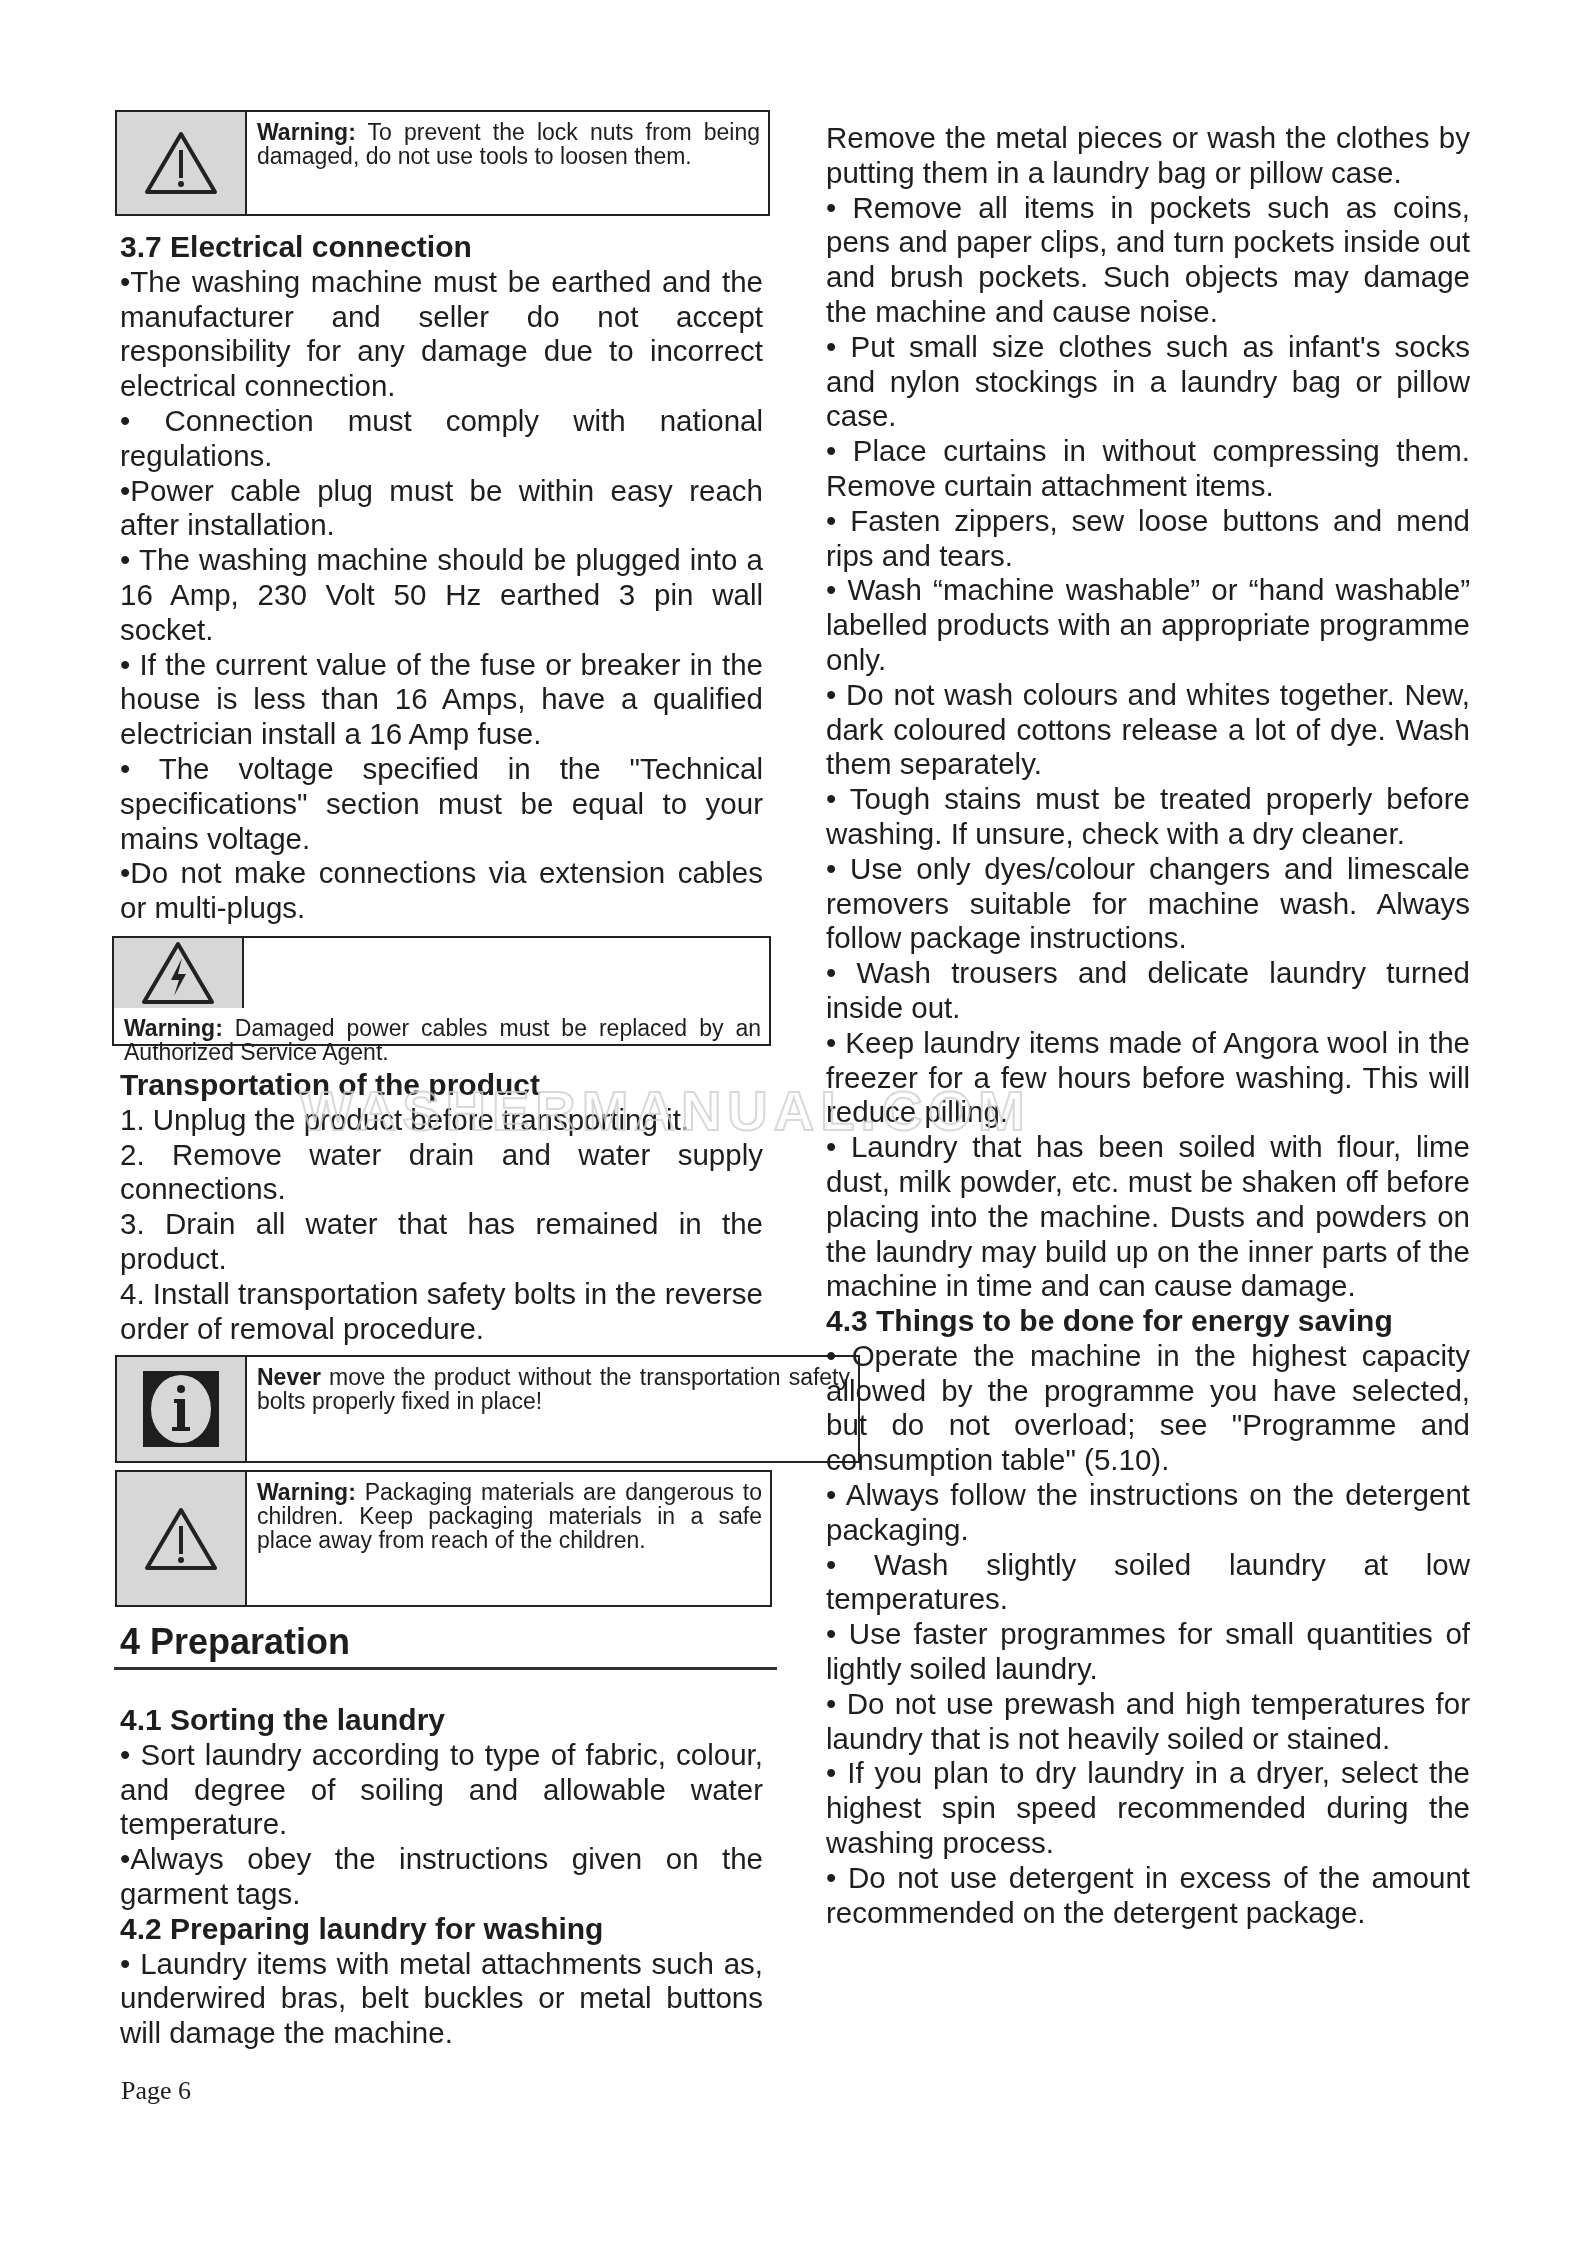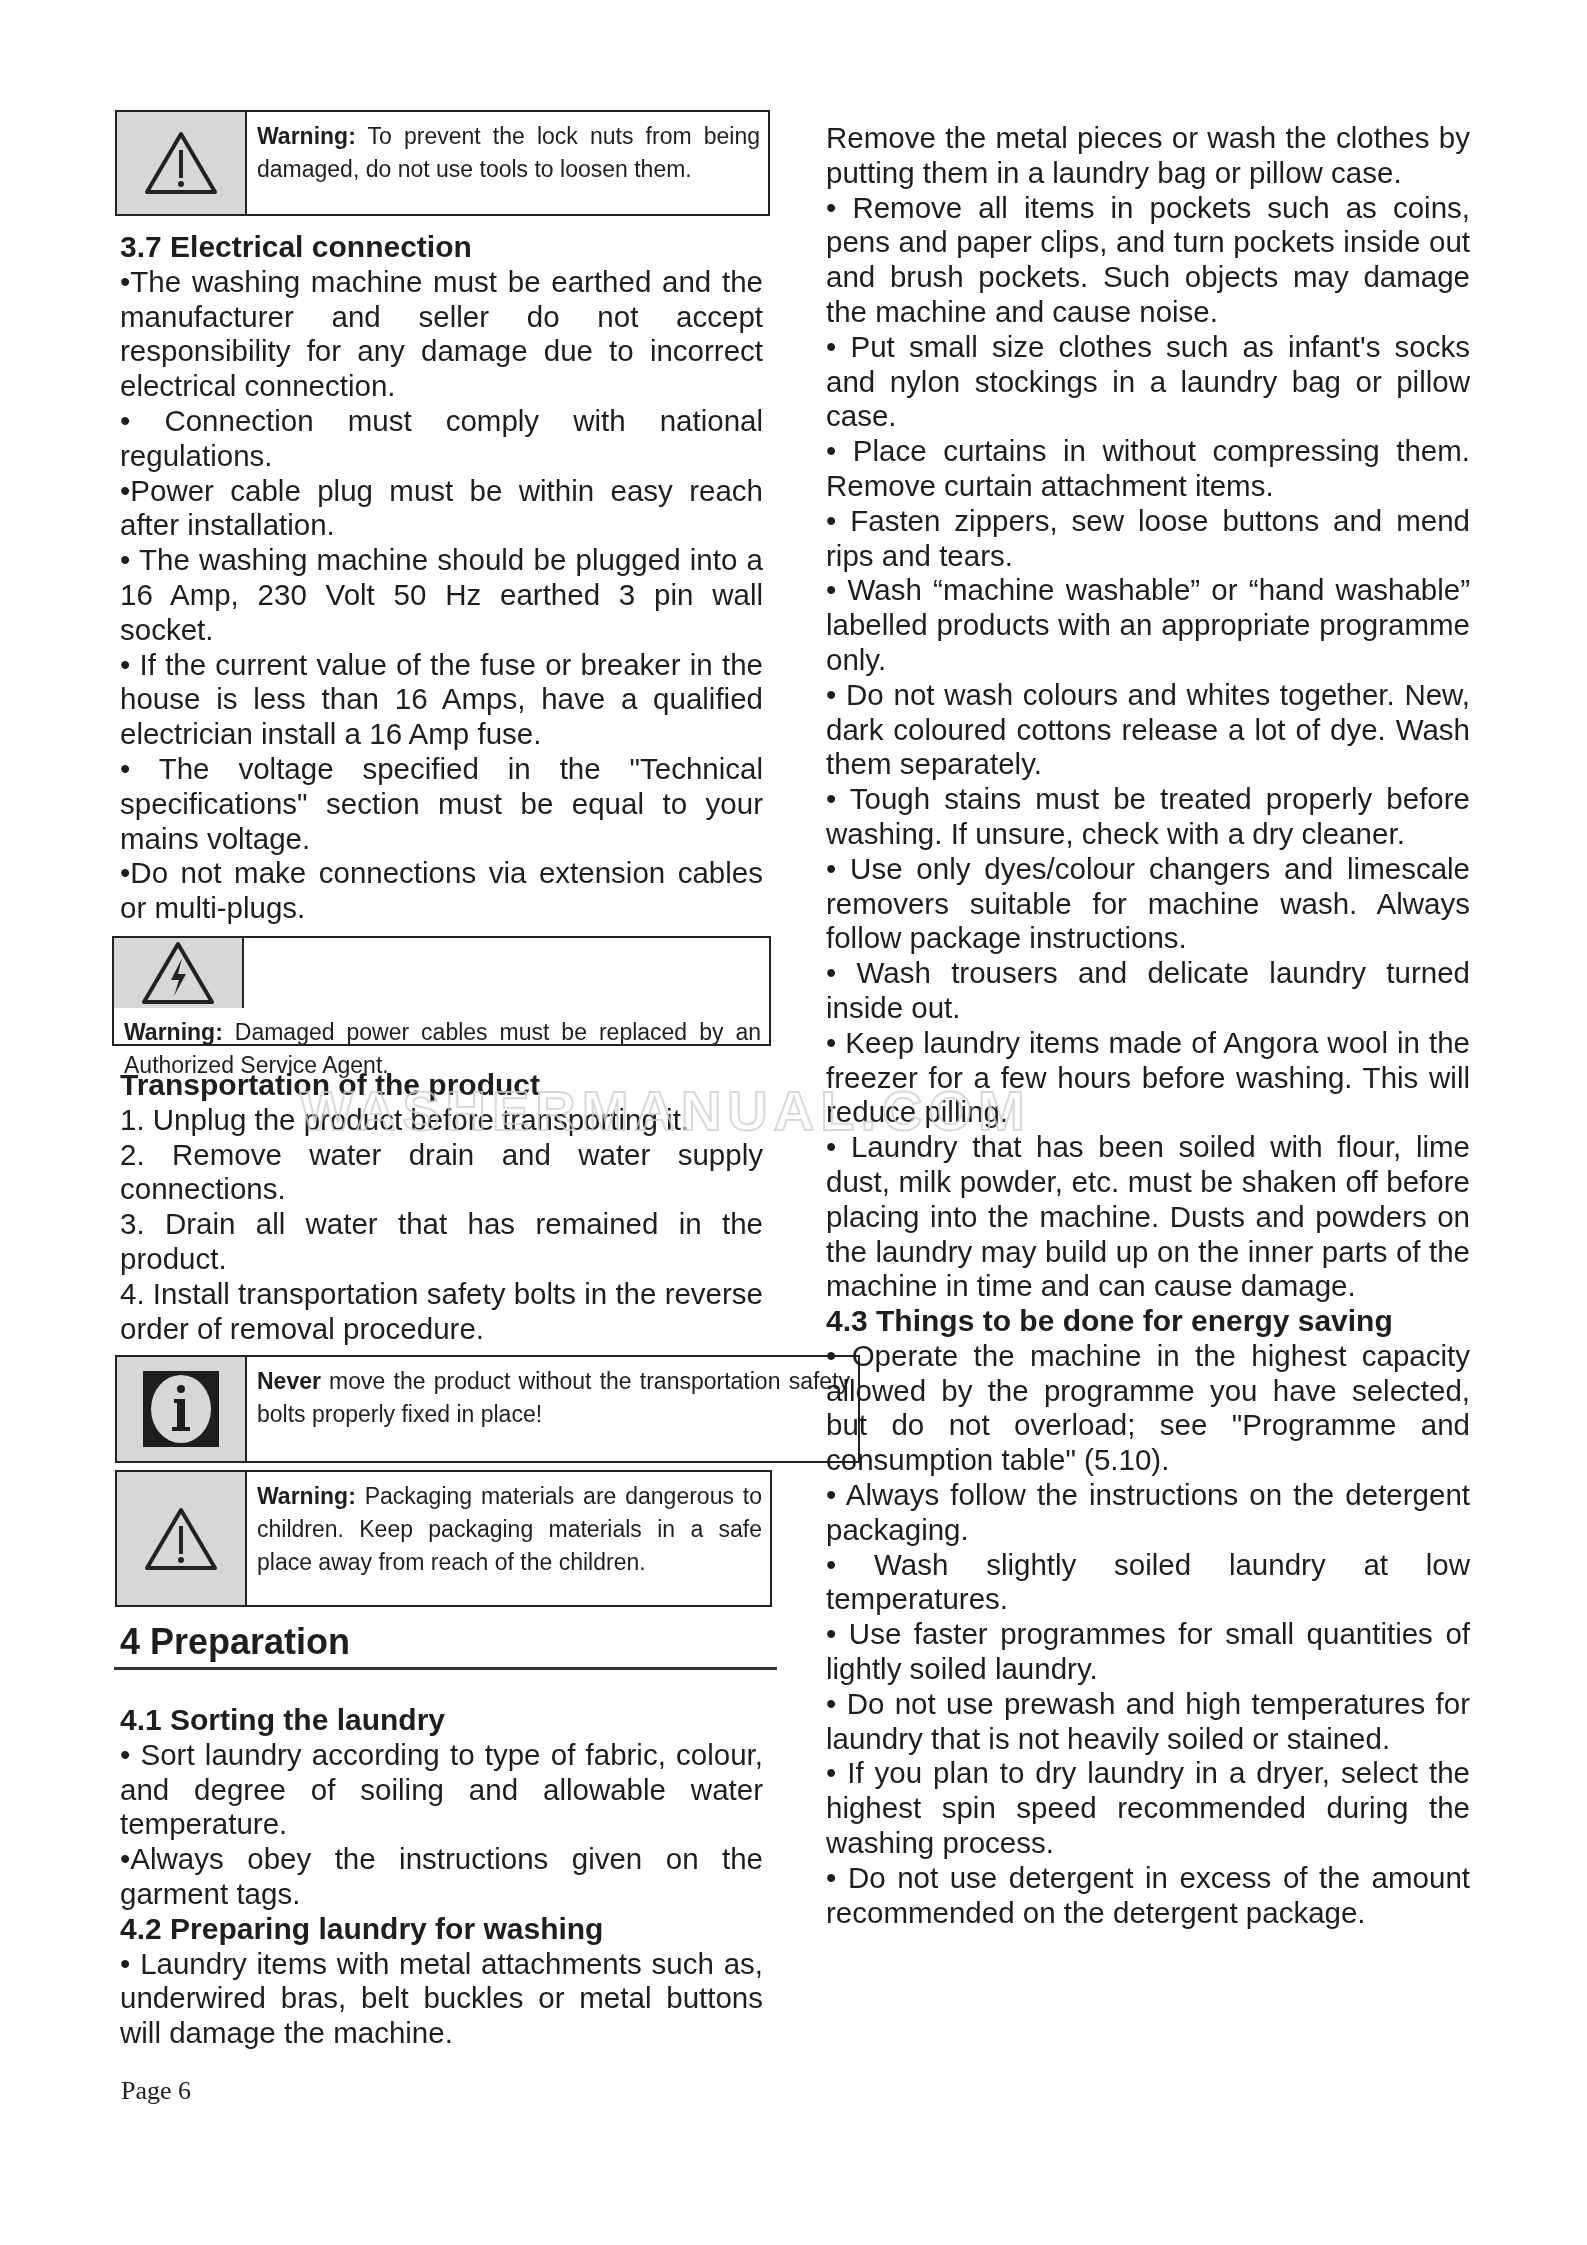--- a/index.html
+++ b/index.html
@@ -7,21 +7,21 @@
          font-family:"Liberation Sans", sans-serif; color:#1e1e1e; }
   .col { position:absolute; top:0; }
   #left { left:120px; width:643px; }
   #right { left:826px; width:644px; }
   .p { font-size:29.5px; line-height:34.8px; text-align:justify; margin:0; }
   .p::after { content:""; }
   .h { font-weight:bold; font-size:30px; line-height:34.8px; margin:0; }
   .h1 { font-weight:bold; font-size:36px; line-height:40px; margin:0; }
   .box { position:absolute; border:2px solid #222; display:flex; background:#fff; box-sizing:border-box; }
   .box .ic { width:128px; background:#d7d7d7; border-right:2px solid #222; display:flex; align-items:center; justify-content:center; flex-shrink:0; }
-  .box .tx { padding:8px 8px 6px 10px; font-size:23px; line-height:33px; text-align:justify; }
+  .box .tx { padding:8px 8px 6px 10px; font-size:23px; line-height:24px; text-align:justify; }
   .box .tx b { font-weight:bold; }
   .rule { position:absolute; height:3px; background:#333; }
   .pagenum { position:absolute; font-family:"Liberation Serif", serif; font-size:26px; }
   .wm { position:absolute; font-family:"Liberation Sans", sans-serif; font-weight:bold; font-size:56px; letter-spacing:6px;
         color:transparent; -webkit-text-stroke:2px #cfcfcf; opacity:.8; pointer-events:none; white-space:nowrap; }
 </style>
 </head>
 <body>
 
 <div class="box" style="left:115px; top:110px; width:655px; height:106px;">

